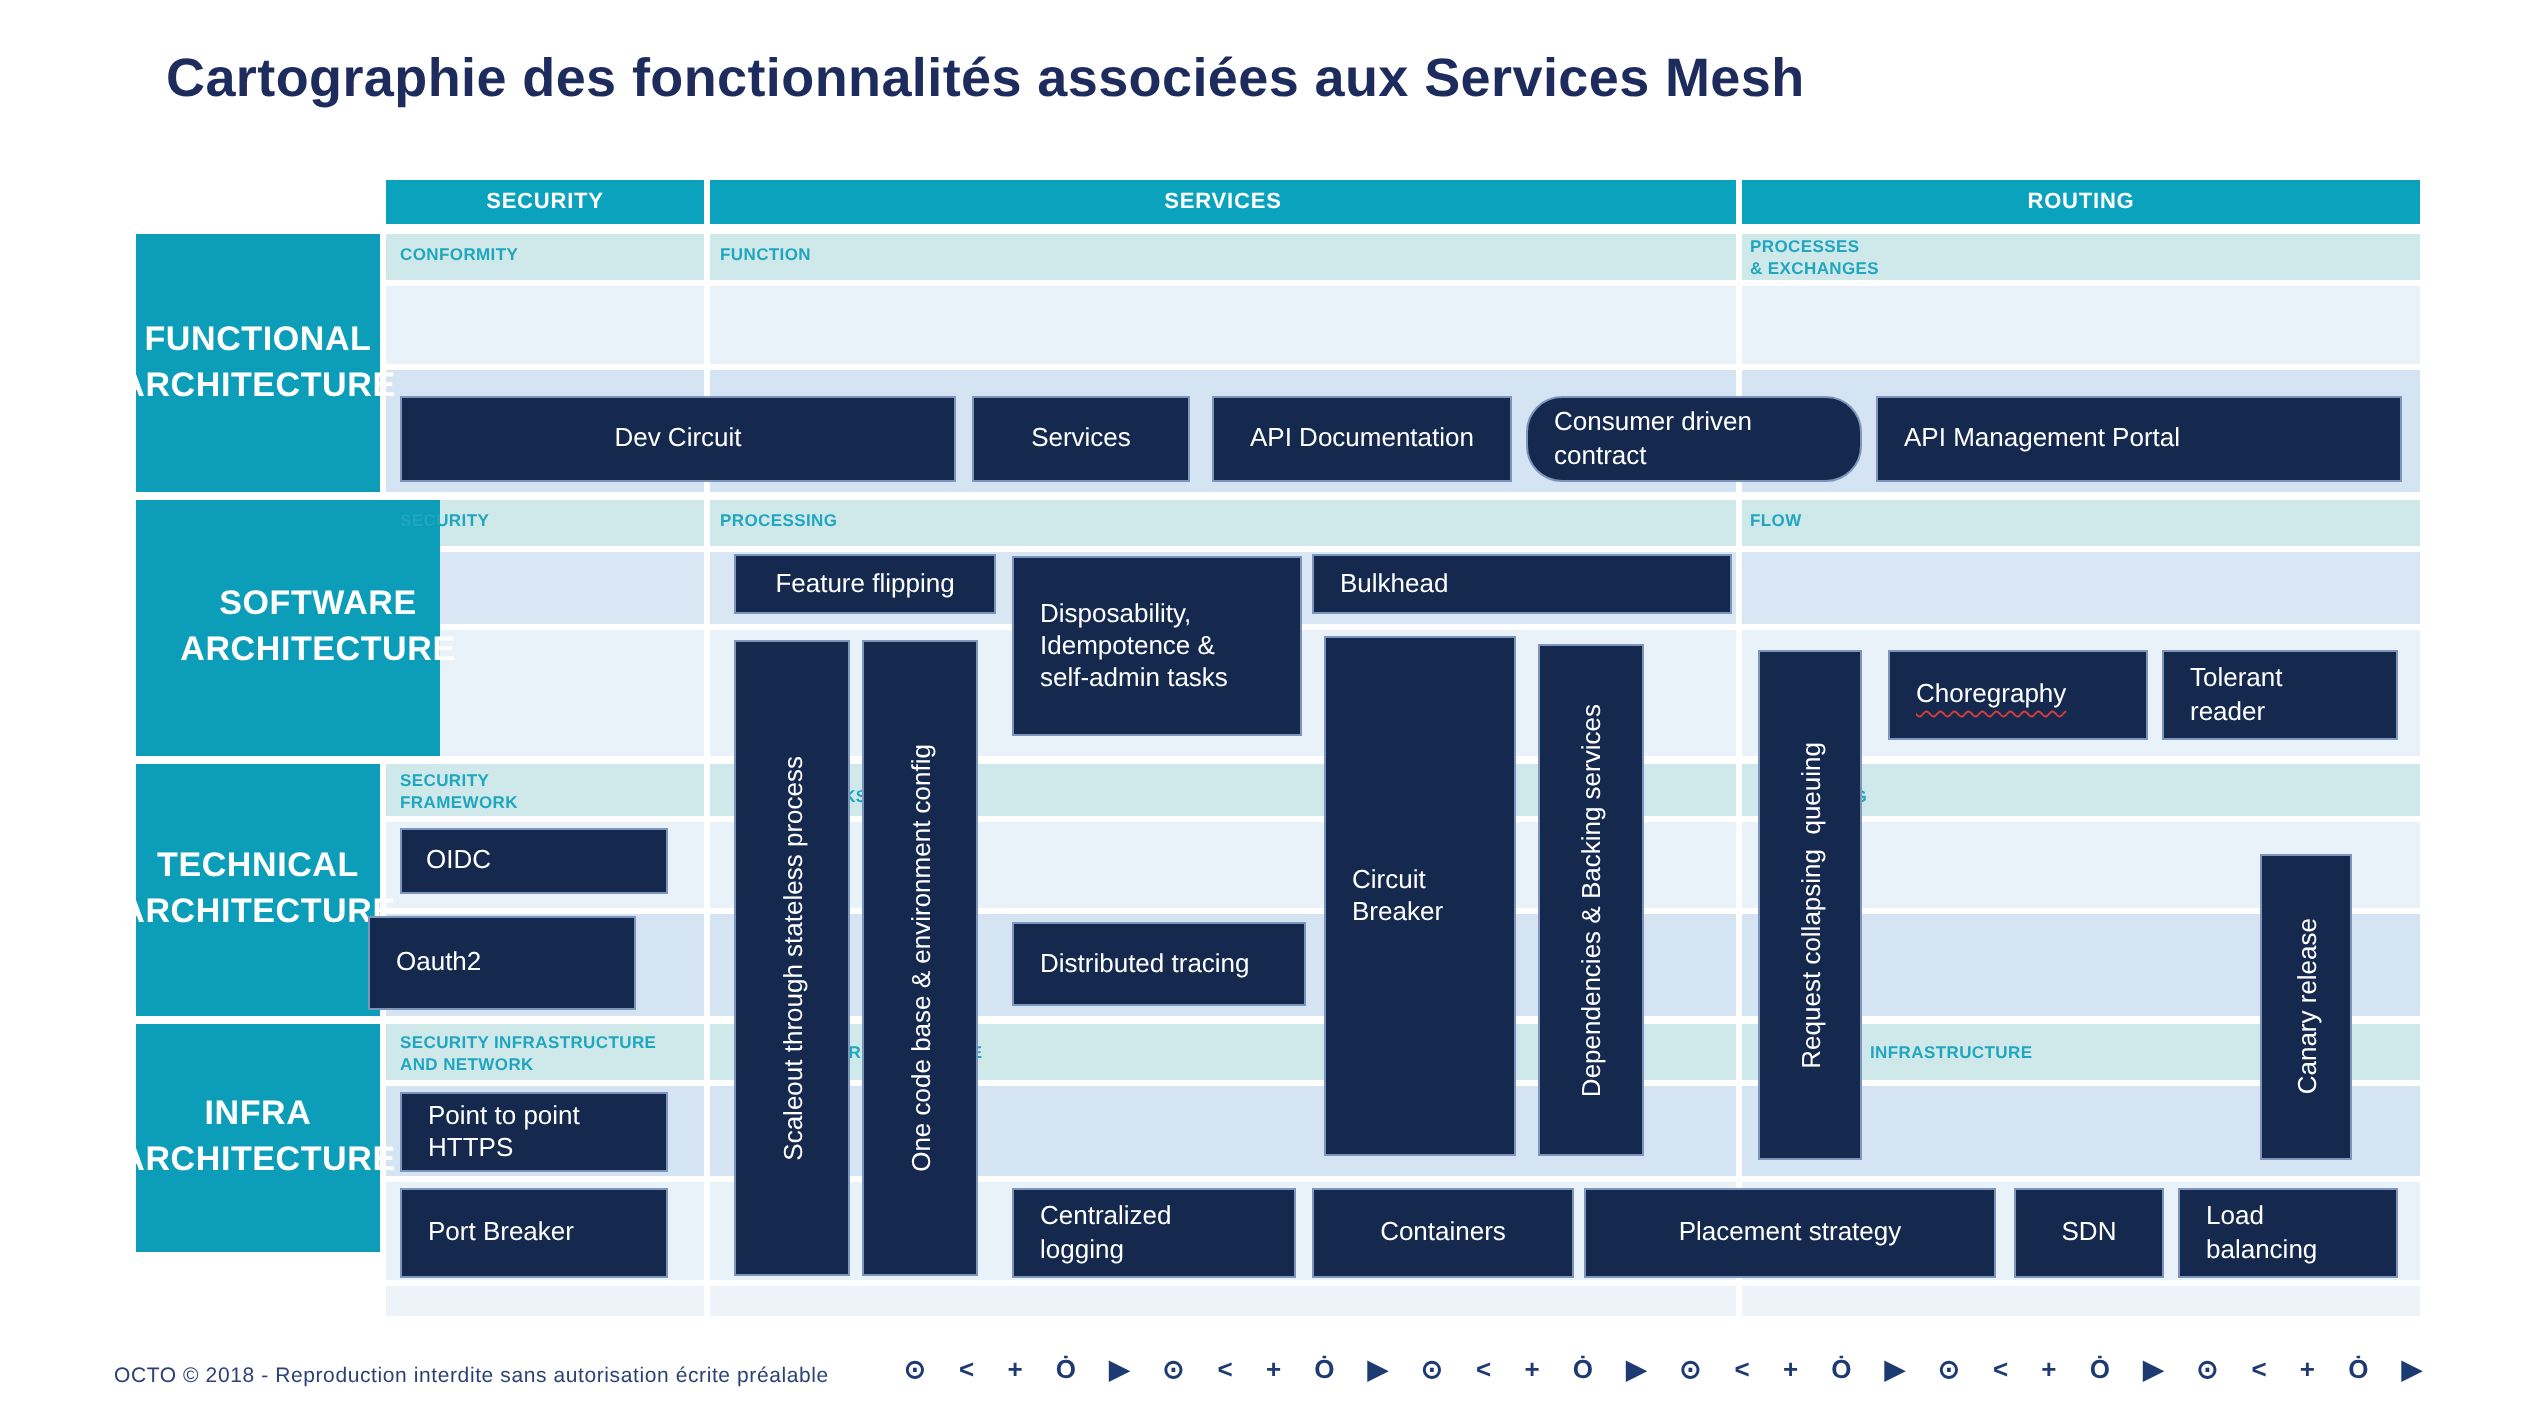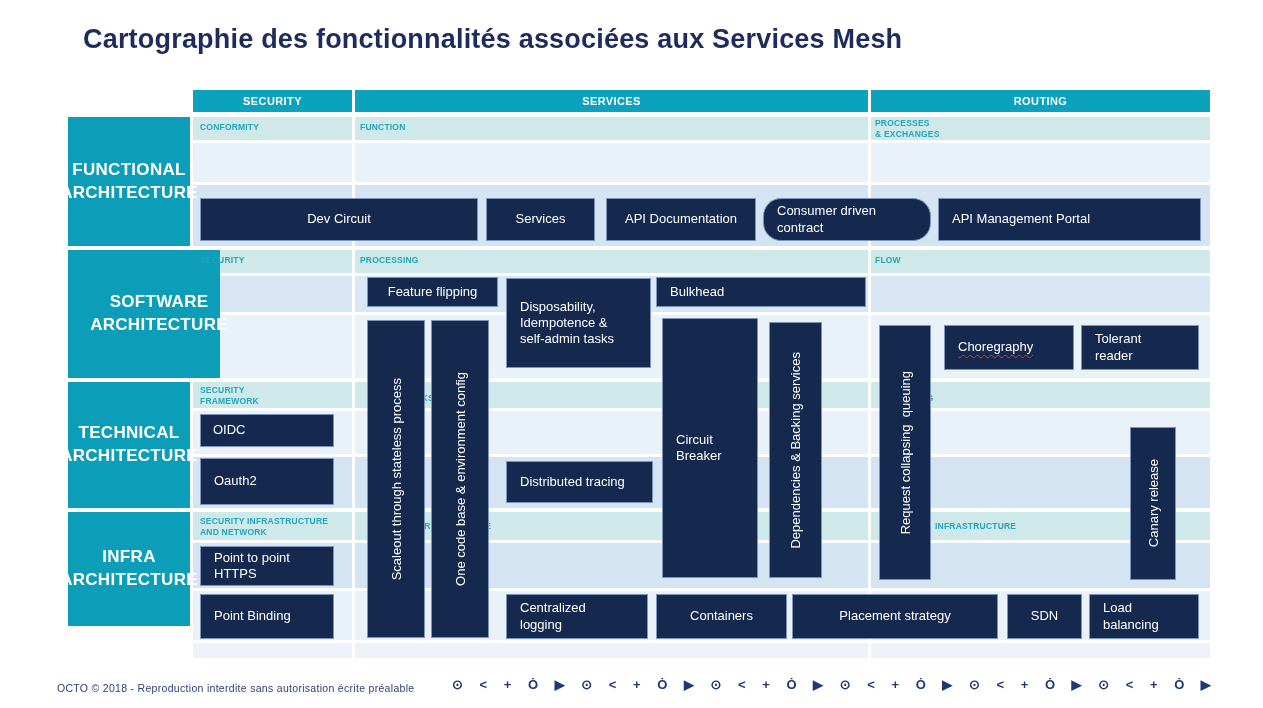--- a/index.html
+++ b/index.html
@@ -98,26 +98,26 @@
   <div class="box center" style="left:367px;top:277px;width:131px;height:30px;">Feature flipping</div>
   <div class="box left" style="left:506px;top:278px;width:145px;height:90px;">Disposability,
 Idempotence &amp;
 self-admin tasks</div>
   <div class="box left" style="left:656px;top:277px;width:210px;height:30px;">Bulkhead</div>
   <div class="box left" style="left:944px;top:325px;width:130px;height:45px;"><span class="squiggle">Choregraphy</span></div>
   <div class="box left" style="left:1081px;top:325px;width:118px;height:45px;">Tolerant
 reader</div>
 
   <div class="box left" style="left:200px;top:414px;width:134px;height:33px;padding-left:12px;">OIDC</div>
-  <div class="box left" style="left:200px;top:458px;width:134px;height:47px;">Oauth2</div>
+  <div class="box left" style="left:184px;top:458px;width:134px;height:47px;">Oauth2</div>
   <div class="box left" style="left:506px;top:461px;width:147px;height:42px;">Distributed tracing</div>
 
   <div class="box left" style="left:200px;top:546px;width:134px;height:40px;">Point to point
 HTTPS</div>
-  <div class="box left" style="left:200px;top:594px;width:134px;height:45px;">Point Binding</div>
+  <div class="box left" style="left:200px;top:594px;width:134px;height:45px;">Port Breaker</div>
   <div class="box left" style="left:506px;top:594px;width:142px;height:45px;">Centralized
 logging</div>
   <div class="box center" style="left:656px;top:594px;width:131px;height:45px;text-align:right;">Containers</div>
   <div class="box center" style="left:792px;top:594px;width:206px;height:45px;">Placement strategy</div>
   <div class="box center" style="left:1007px;top:594px;width:75px;height:45px;">SDN</div>
   <div class="box left" style="left:1089px;top:594px;width:110px;height:45px;">Load
 balancing</div>
 
   <div class="vbar" style="left:367px;top:320px;width:58px;height:318px;">
       <span>Scaleout through stateless process</span>

